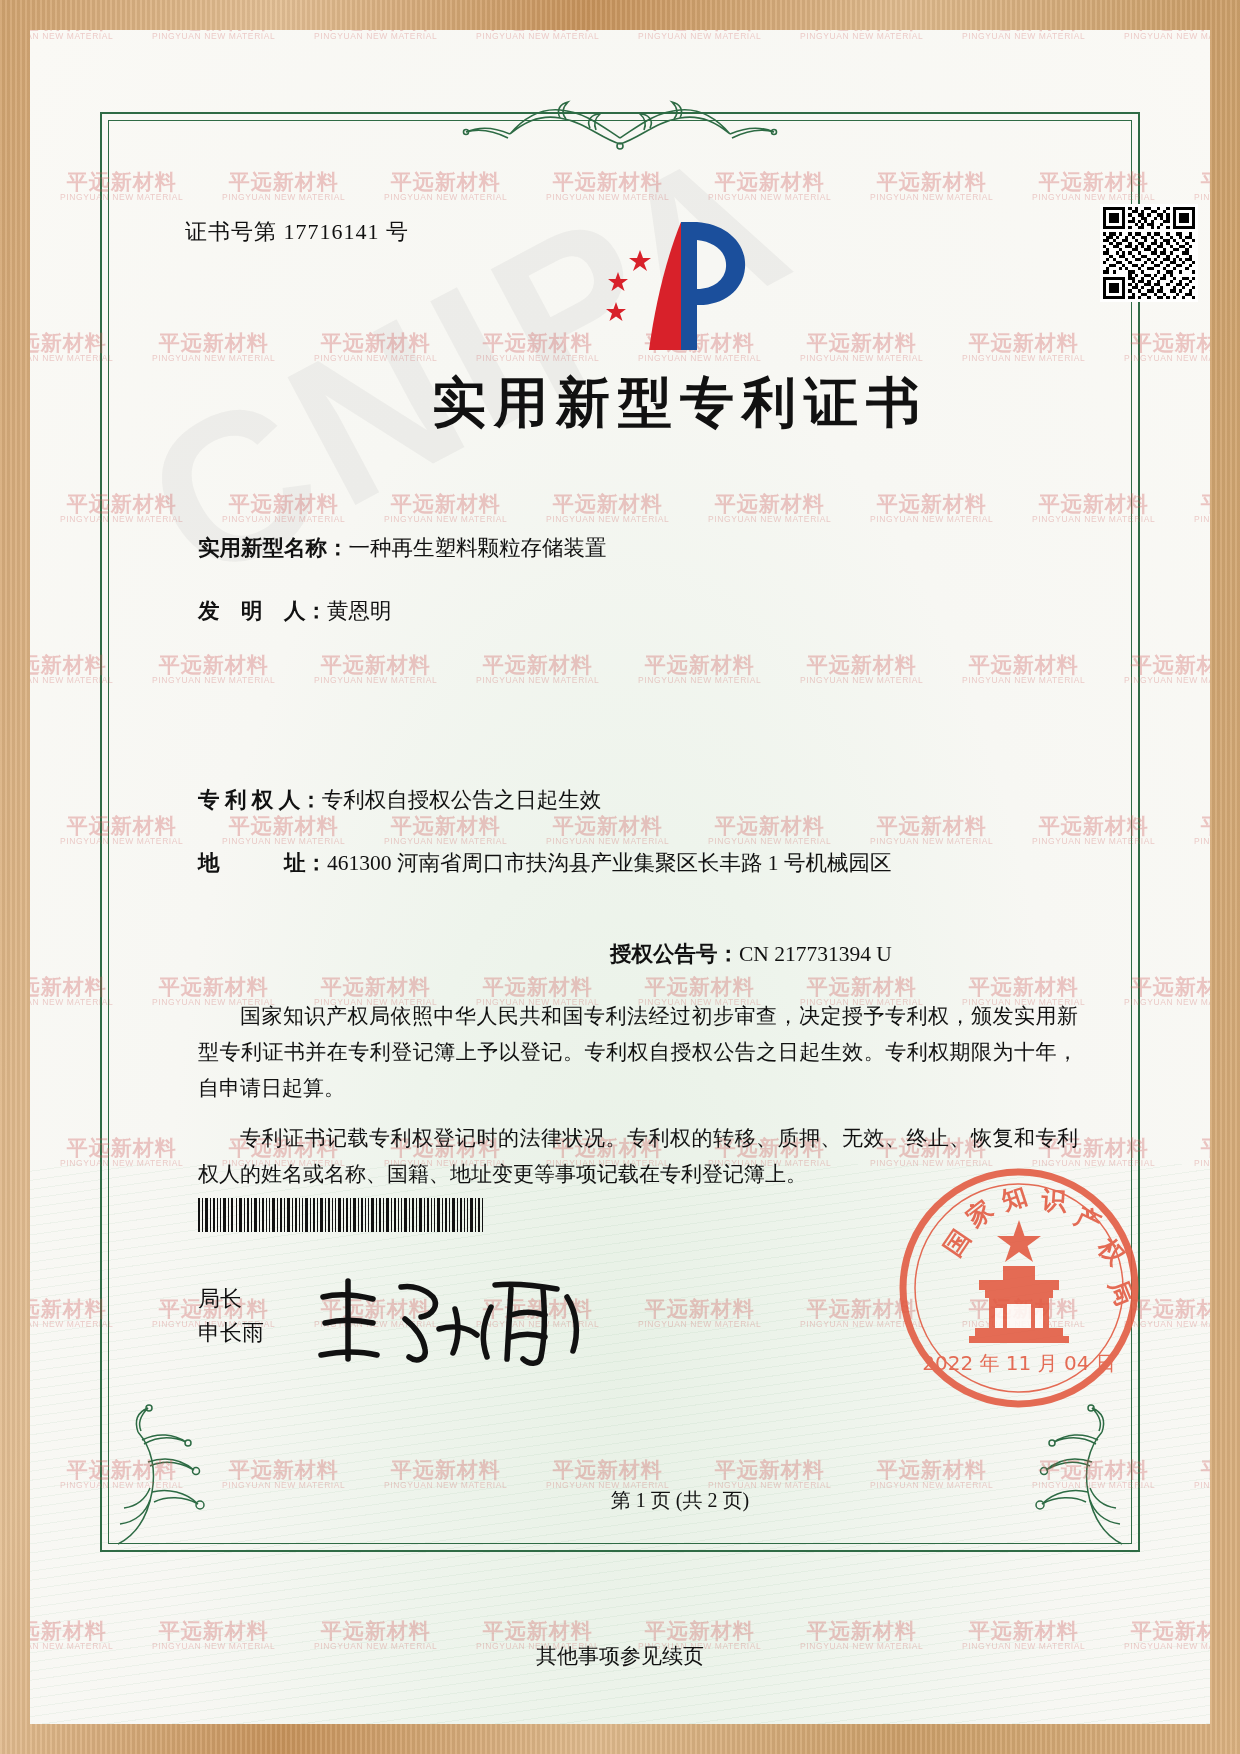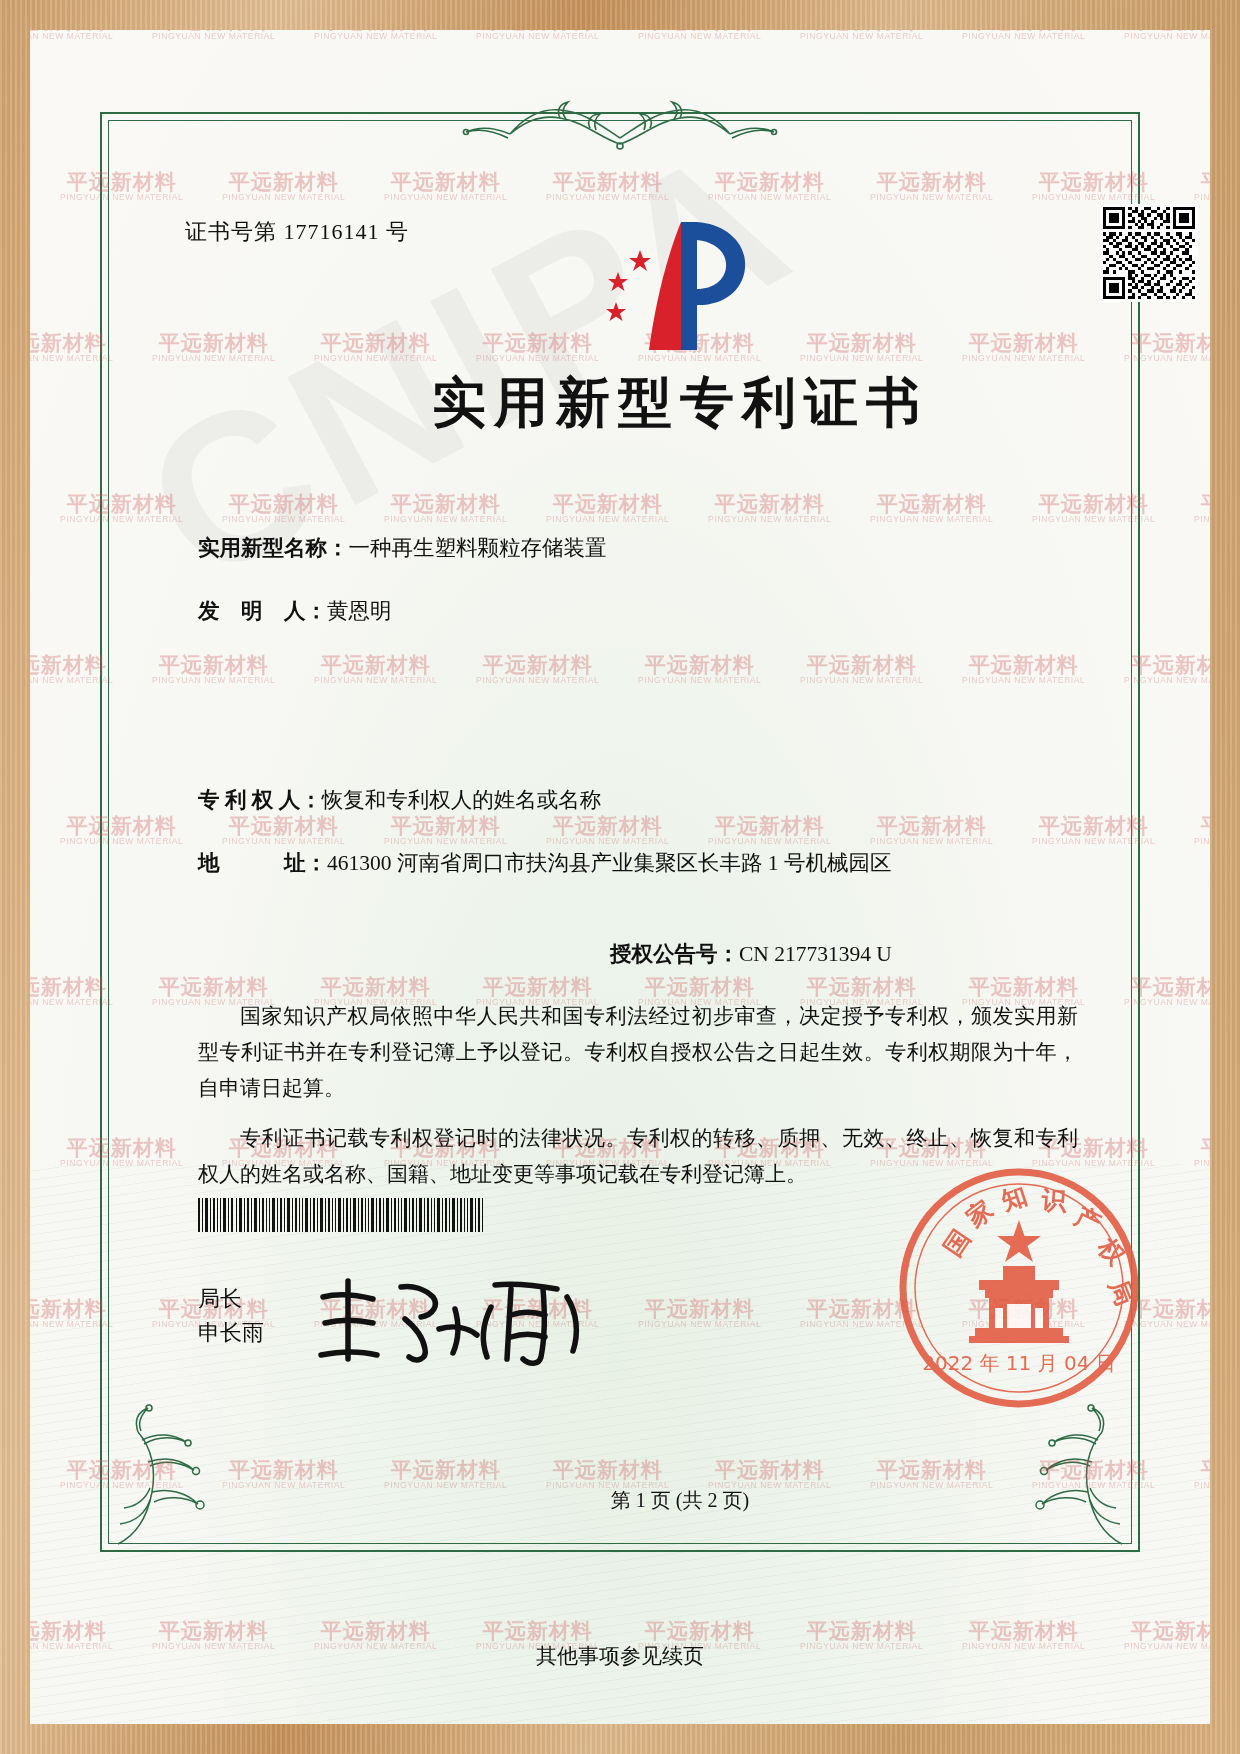--- a/index.html
+++ b/index.html
@@ -498,21 +498,21 @@
         <span class="f-label">实用新型名称：</span><span class="f-value">一种再生塑料颗粒存储装置</span>
       </div>
 
       <div class="field" style="top:483px;">
         <span class="f-label">发　明　人：</span><span class="f-value">黄恩明</span>
       </div>
 
 
 
       <div class="field" style="top:672px;">
-        <span class="f-label">专 利 权 人：</span><span class="f-value">恢复和专利权人的姓名或名称</span>
+        <span class="f-label">专 利 权 人：</span><span class="f-value">专利权自授权公告之日起生效</span>
       </div>
 
       <div class="field" style="top:735px; text-indent:0;">
         <span class="f-label">地　　　址：</span><span class="f-value">461300 河南省周口市扶沟县产业集聚区长丰路 1 号机械园区</span>
       </div>
 
       <div class="field" style="top:826px; left:500px; width:460px;">
         <span class="f-label">授权公告号：</span><span class="f-value">CN 217731394 U</span>
       </div>
 

